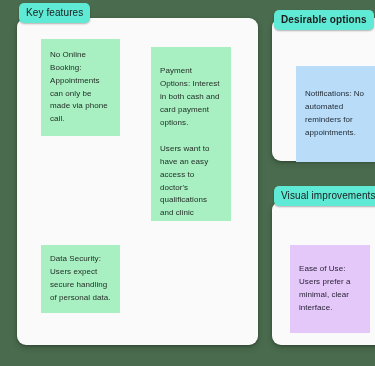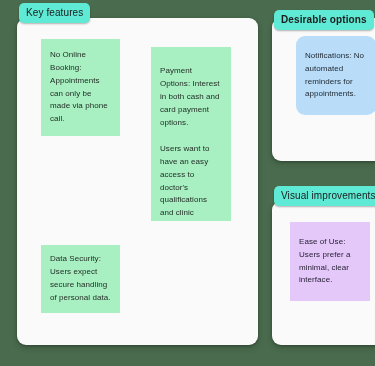--- a/index.html
+++ b/index.html
@@ -71,26 +71,26 @@
 
   #note-booking   { left: 41px;  top: 39px;  width: 79px;  height: 97px; justify-content: center; }
   #note-payment   { left: 151px; top: 39px;  width: 80px;  height: 101px; margin-top: 8px; }
   #note-records   { left: 41px;  top: 142px; width: 79px;  height: 79px; }
   #note-trust     { left: 151px; top: 142px; width: 80px;  height: 79px; }
   #note-security  { left: 41px;  top: 245px; width: 79px;  height: 68px; }
 
   
   #sec-desirable  { left: 272px; top: 18px;  width: 118px; height: 143px; }
   #lbl-desirable  { left: 274px; top: 10px; font-weight: bold; }
-  #note-notif     { left: 296px; top: 36px;  width: 80px;  height: 79px; border-radius: 9px; }
+  #note-notif     { left: 296px; top: 66px;  width: 80px;  height: 96px; }
 
   
   #sec-visual     { left: 272px; top: 201px; width: 118px; height: 144px; }
   #lbl-visual     { left: 274px; top: 186px; }
-  #note-ease      { left: 290px; top: 222px; width: 80px;  height: 79px; }
+  #note-ease      { left: 290px; top: 245px; width: 80px;  height: 88px; }
 </style>
 </head>
 <body>
 
 <div class="canvas">
 
   <div class="section" id="sec-key"></div>
   <div class="section-label" id="lbl-key">Key features</div>
 
   <div class="note green" id="note-booking">

